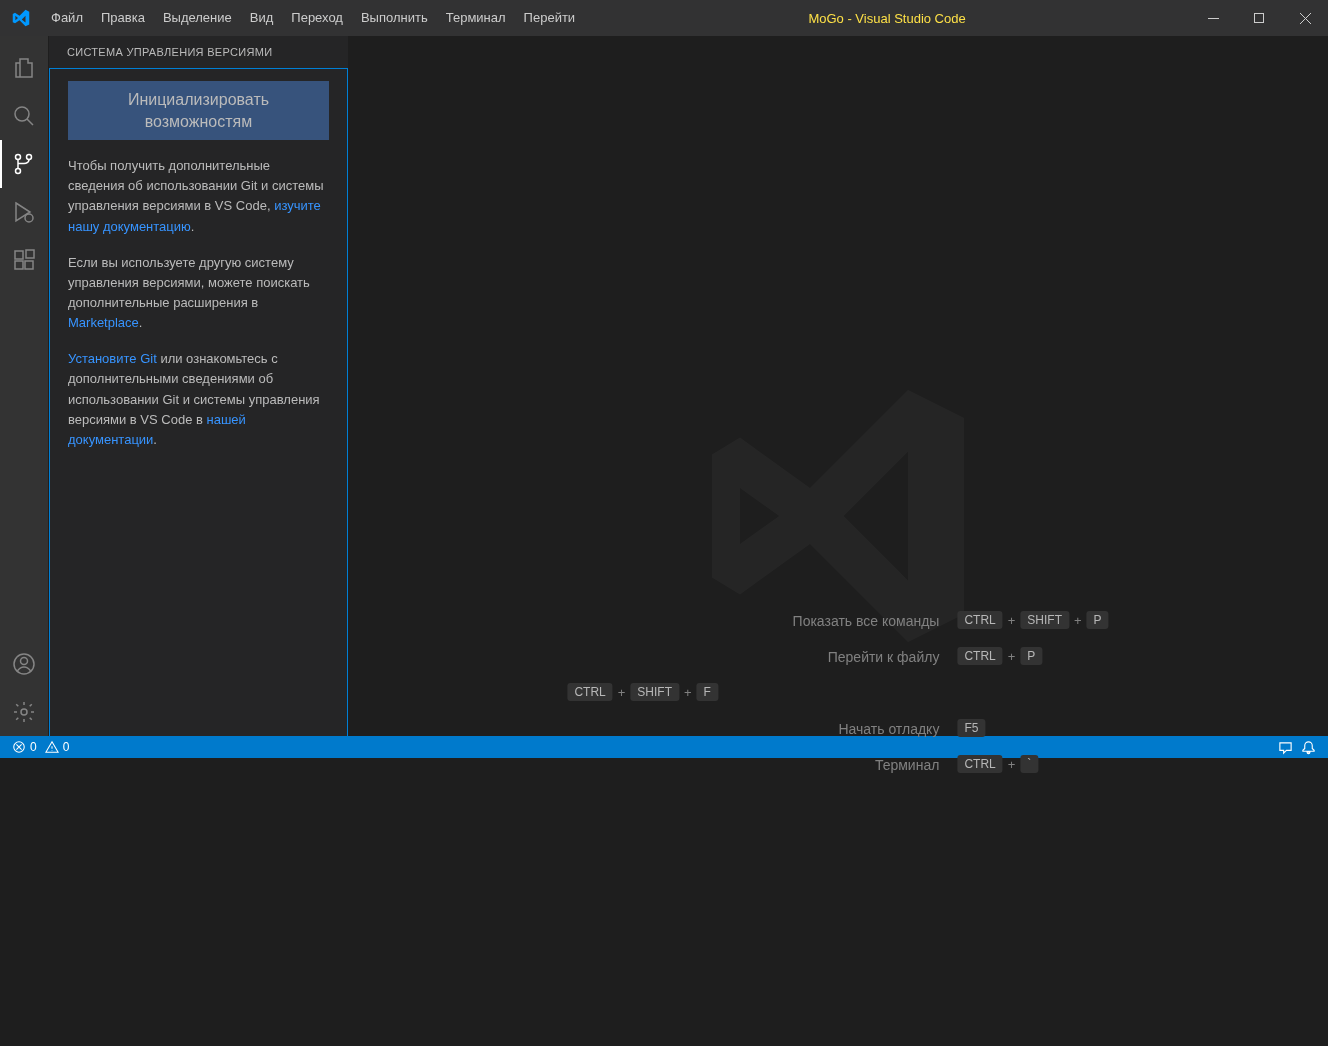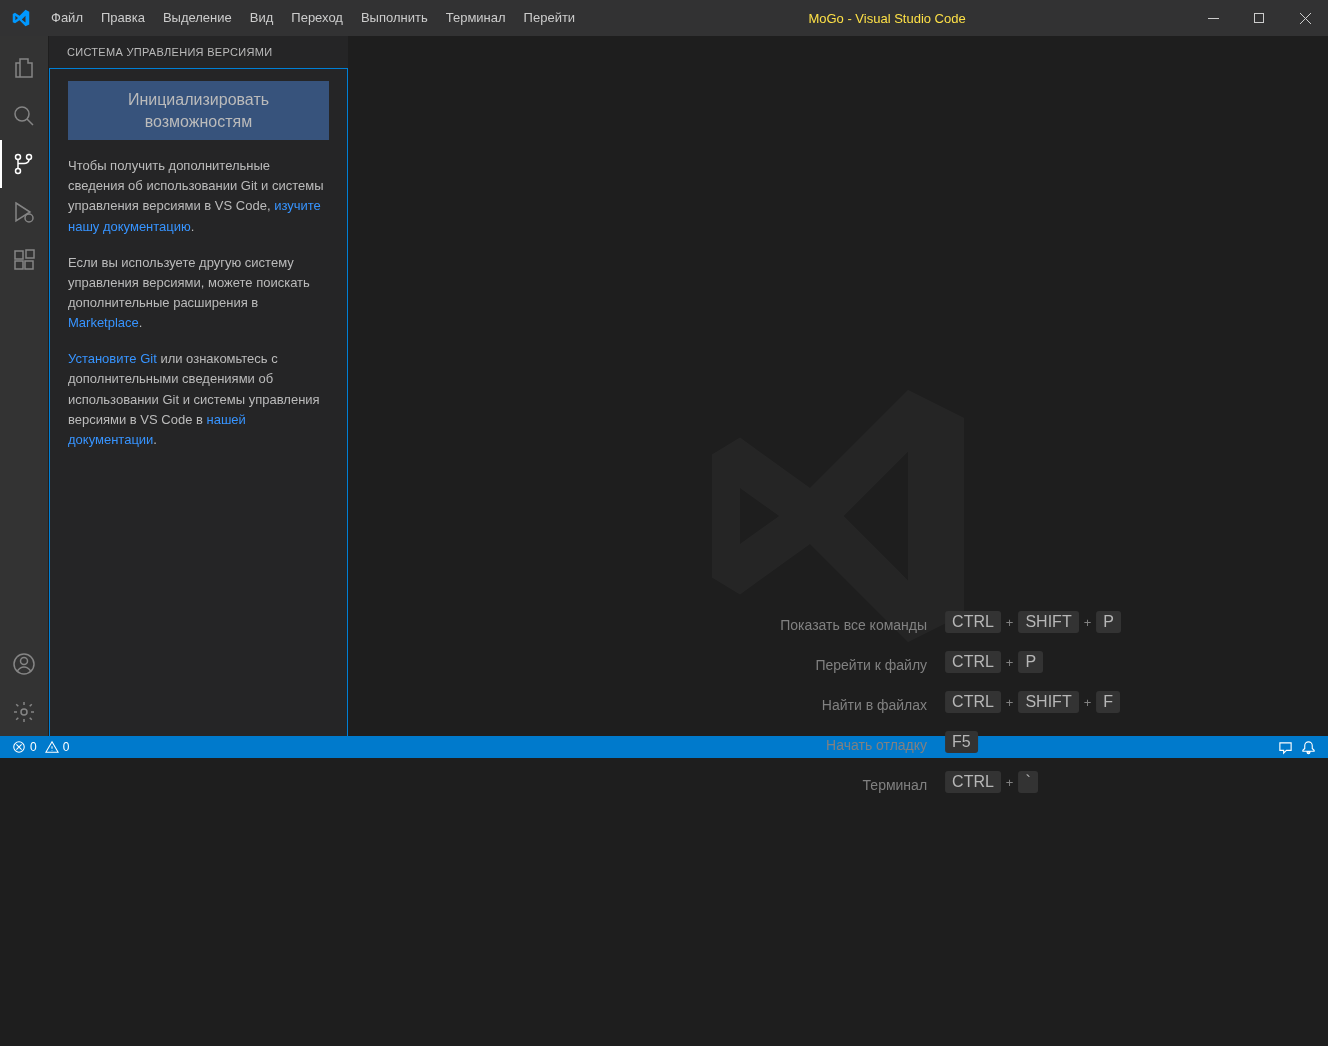--- a/index.html
+++ b/index.html
@@ -26,21 +26,21 @@
 .sidebar-body p { margin-bottom: 16px; }
 .btn-primary { display: block; width: 100%; background: #37537c; color: #bbbbbb; border: none; padding: 8px 0; font-size: 16px; cursor: pointer; margin-bottom: 16px; line-height: 1.35; }
 .link { color: #3794ff; cursor: pointer; }
 
 .editor { flex: 1; background: #1e1e1e; position: relative; }
 .watermark-logo { position: absolute; left: 50%; top: 340px; transform: translateX(-50%); opacity: 0.03; }
 .shortcuts { position: absolute; left: 50%; top: 575px; transform: translateX(-50%); }
 .shortcut-row { display: flex; align-items: flex-end; margin-bottom: 18px; color: #818181; font-size: 14px; }
 .shortcut-label { width: 390px; text-align: right; padding-right: 18px; }
 .shortcut-keys { display: flex; align-items: center; gap: 0; }
-.key { background: #333333; color: #b7b7b7; padding: 2px 7px; border-radius: 3px; font-size: 16px; }
+.key { background: #333333; color: #b7b7b7; padding: 2px 7px; border-radius: 3px; font-size: 12px; }
 .plus { color: #818181; padding: 0 5px; font-size: 13px; }
 
 .statusbar { height: 22px; background: #007acc; display: flex; align-items: center; color: #ffffff; font-size: 12px; padding: 0 8px; }
 .status-item { display: flex; align-items: center; gap: 4px; padding: 0 4px; cursor: pointer; }
 .status-spacer { flex: 1; }
 
 svg { display: block; }
 </style>
 </head>
 <body>
@@ -169,21 +169,20 @@
         </div>
         <div class="shortcut-row">
           <div class="shortcut-label">Перейти к файлу</div>
           <div class="shortcut-keys">
             <span class="key">CTRL</span>
             <span class="plus">+</span>
             <span class="key">P</span>
           </div>
         </div>
         <div class="shortcut-row">
-          <div class="shortcut-label">Найти в файлах</div>
           <div class="shortcut-keys">
             <span class="key">CTRL</span>
             <span class="plus">+</span>
             <span class="key">SHIFT</span>
             <span class="plus">+</span>
             <span class="key">F</span>
           </div>
         </div>
         <div class="shortcut-row">
           <div class="shortcut-label">Начать отладку</div>

